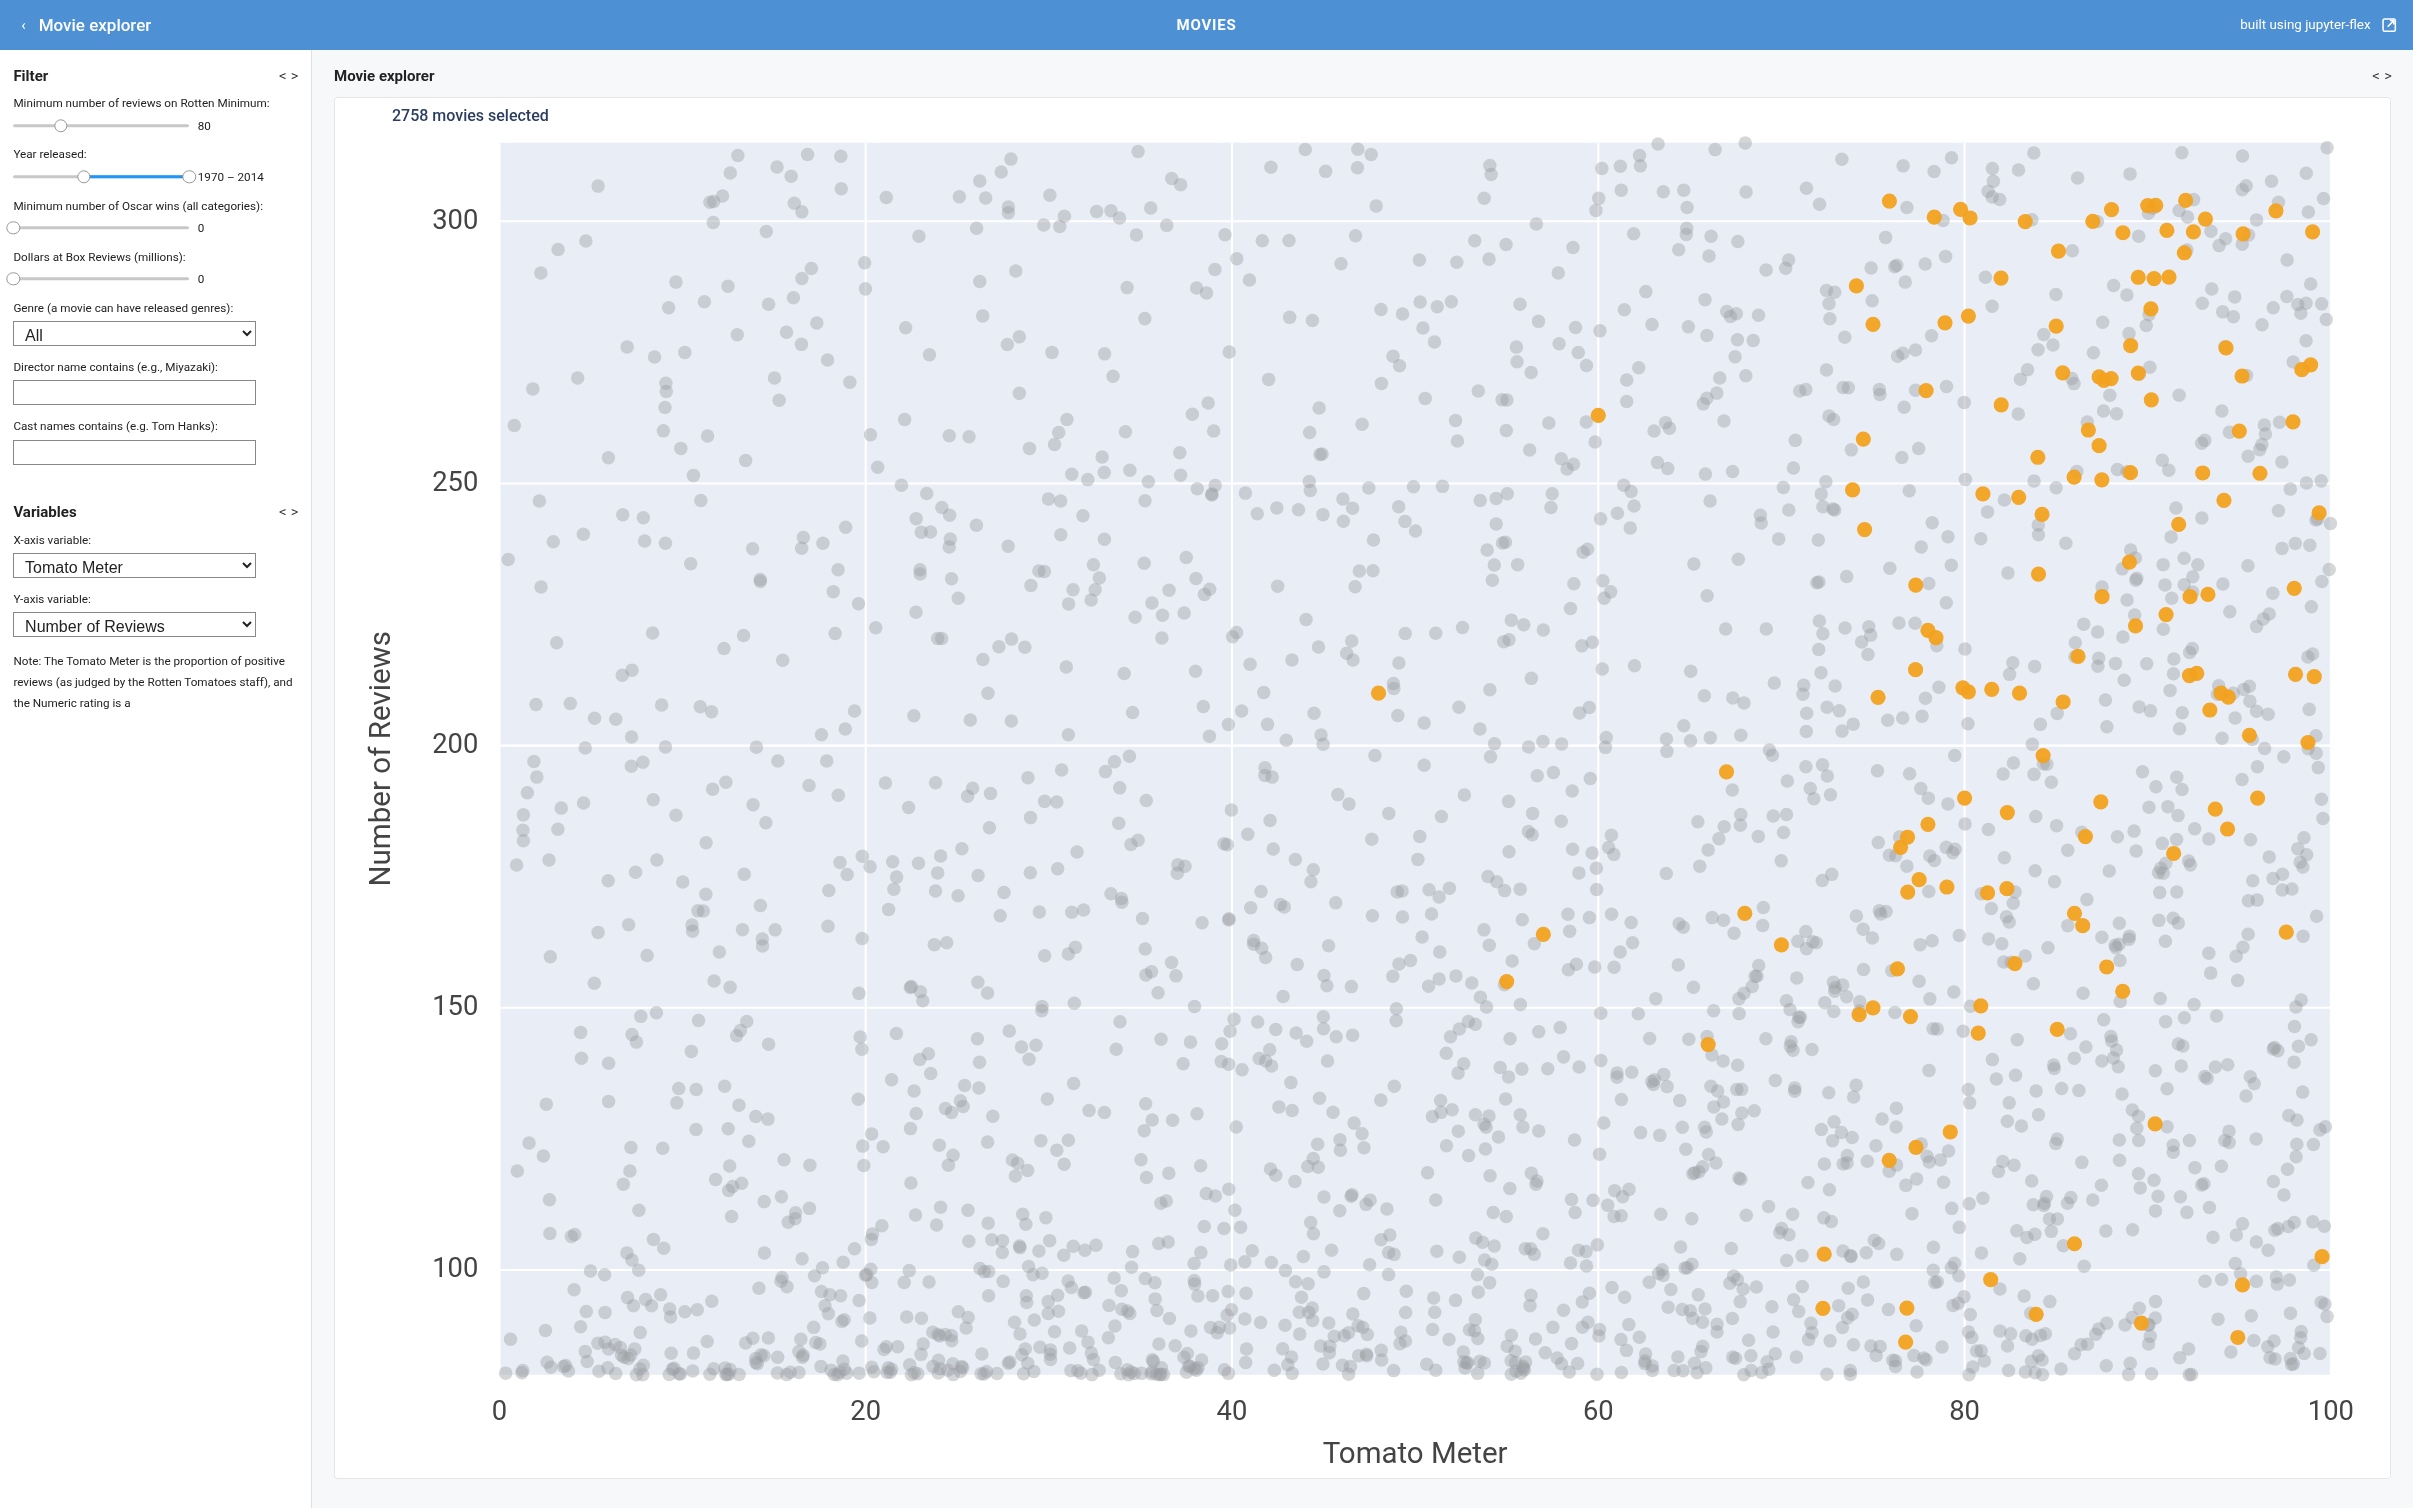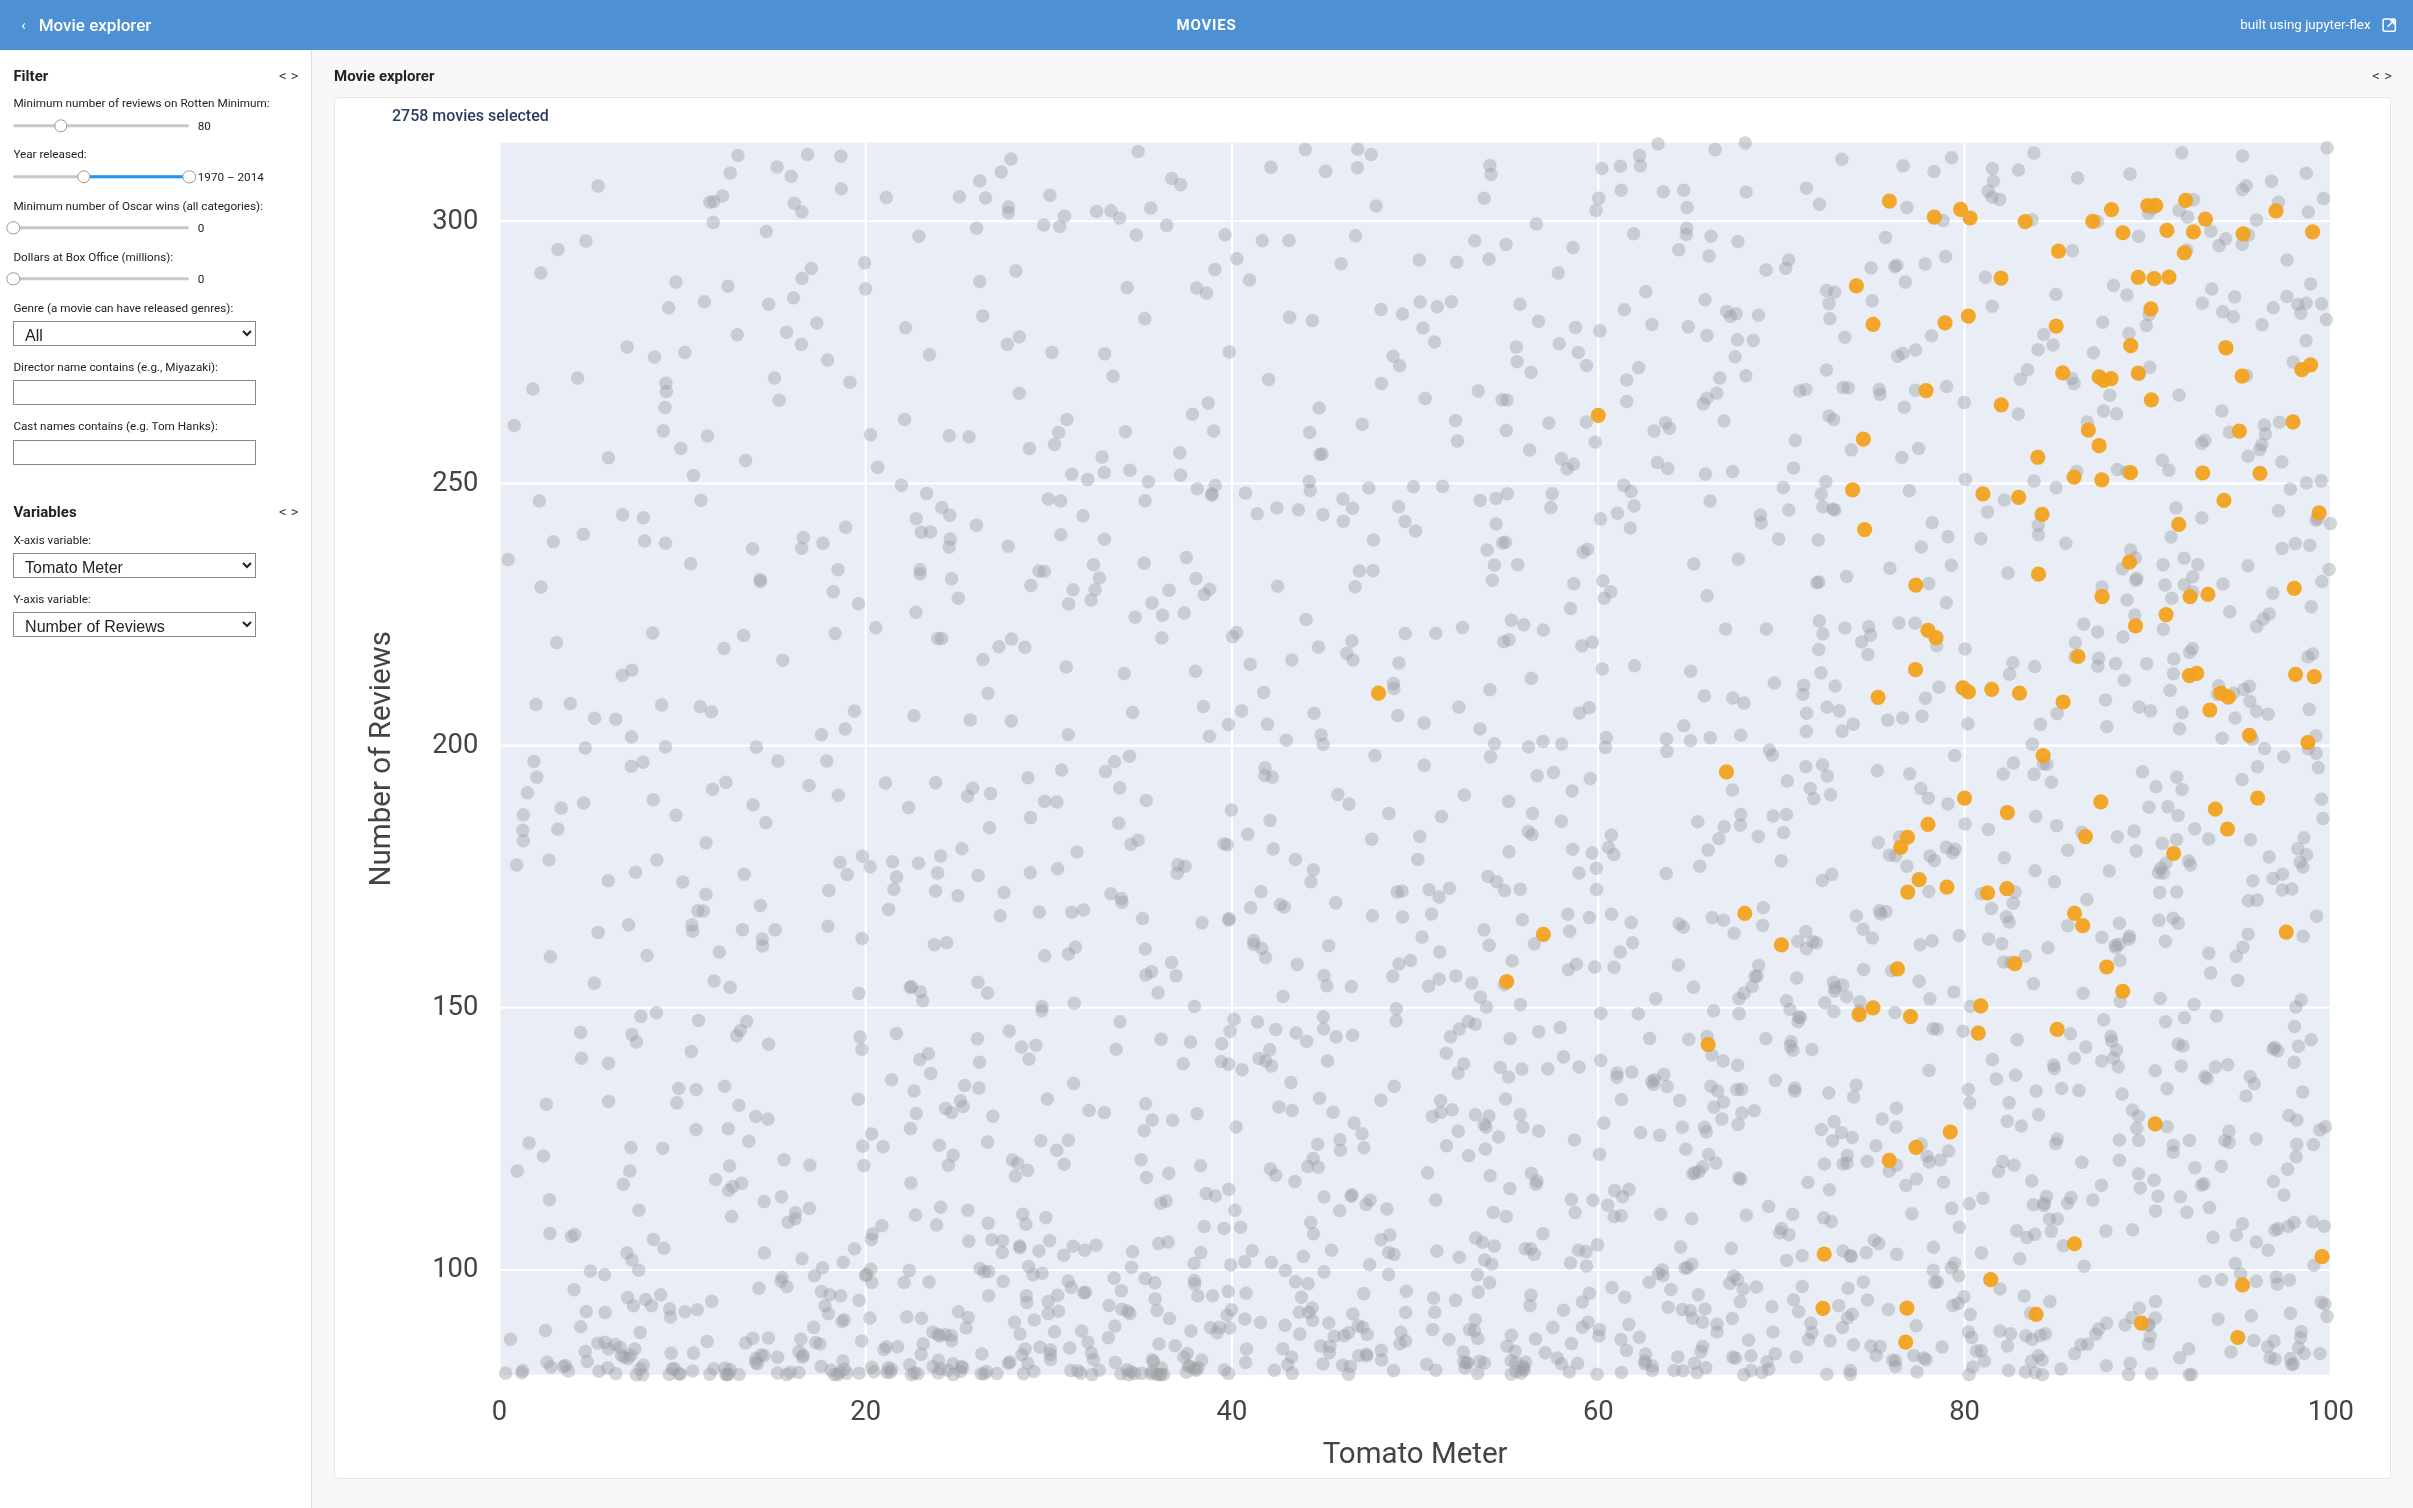--- a/index.html
+++ b/index.html
@@ -218,21 +218,21 @@
       <div class="slider-row">
         <div class="slider-track">
           <div class="slider-rail"></div>
           <div class="slider-thumb" style="left:0%"></div>
         </div>
         <span class="slider-val">0</span>
       </div>
     </div>
 
     <div class="control">
-      <label>Dollars at Box Office (millions):</label>
+      <label>Dollars at Box Reviews (millions):</label>
       <div class="slider-row">
         <div class="slider-track">
           <div class="slider-rail"></div>
           <div class="slider-thumb" style="left:0%"></div>
         </div>
         <span class="slider-val">0</span>
       </div>
     </div>
 
     <div class="control">
@@ -266,20 +266,21 @@
       </select>
     </div>
 
     <div class="control">
       <label>Y-axis variable:</label>
       <select class="full">
         <option>Number of Reviews</option>
       </select>
     </div>
 
+    <p class="note">Note: The Tomato Meter is the proportion of positive reviews (as judged by the Rotten Tomatoes staff), and the Numeric rating is a</p>
 
   </aside>
 
   <main class="main">
     <div class="card-head">
       <h3>Movie explorer</h3>
       <span class="code-toggle">&lt;&nbsp;&gt;</span>
     </div>
     <div class="card">
       <div class="chart-title">2758 movies selected</div>

